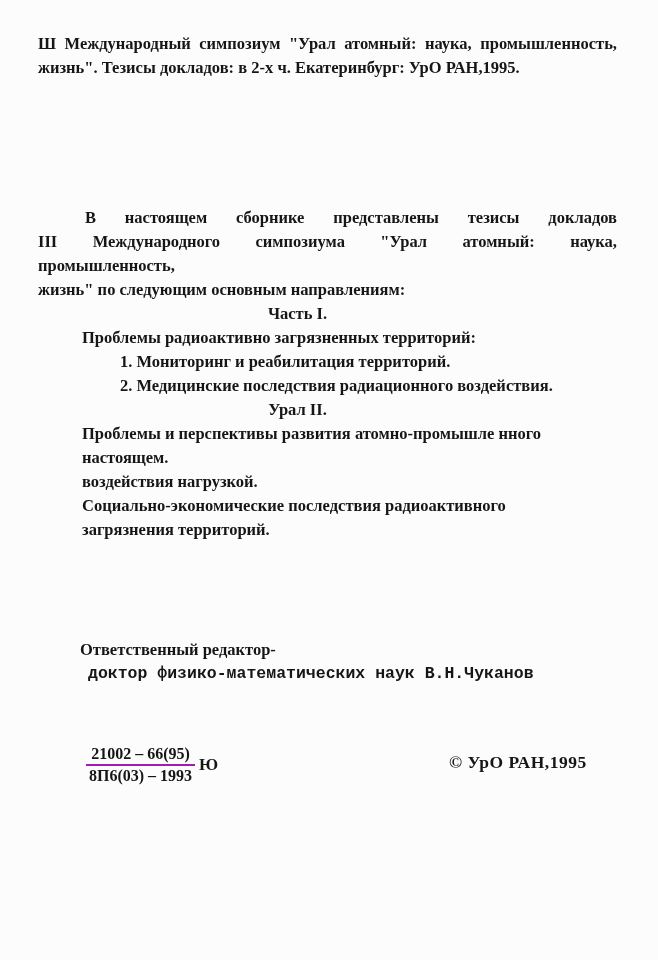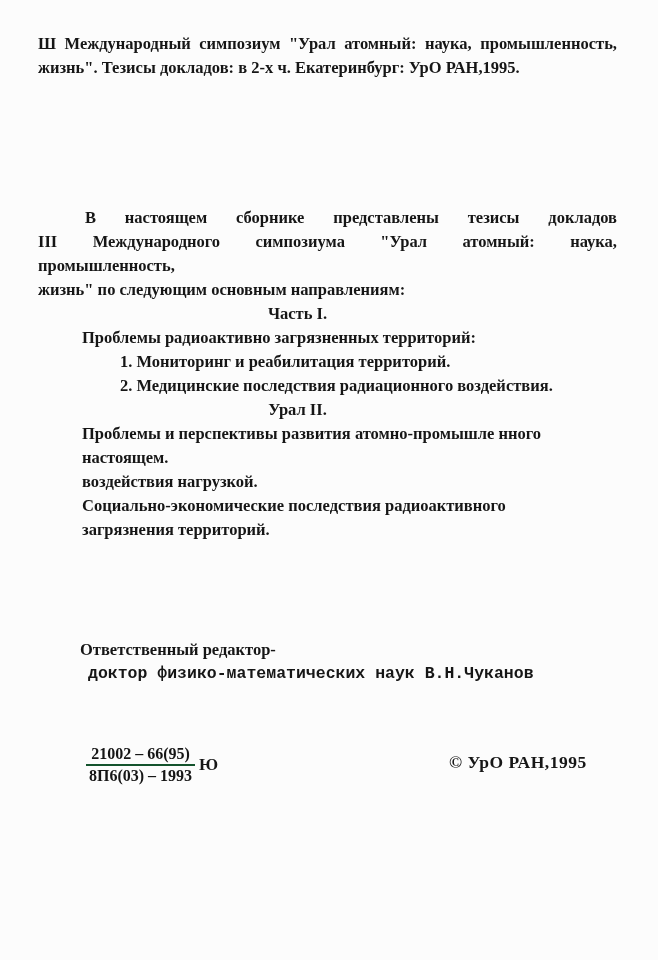--- a/index.html
+++ b/index.html
@@ -69,21 +69,21 @@
     display: flex;
     align-items: center;
   }
   .frac {
     display: inline-block;
     text-align: center;
     font-size: 16px;
     line-height: 19px;
   }
   .frac .num {
-    border-bottom: 2px solid #14532d;
+    border-bottom: 2px solid #a21caf;
     padding: 0 3px 1px 3px;
   }
   .frac .den {
     padding: 0 3px 0 3px;
   }
   .code-suffix {
     margin-left: 4px;
     font-size: 17px;
   }
   

